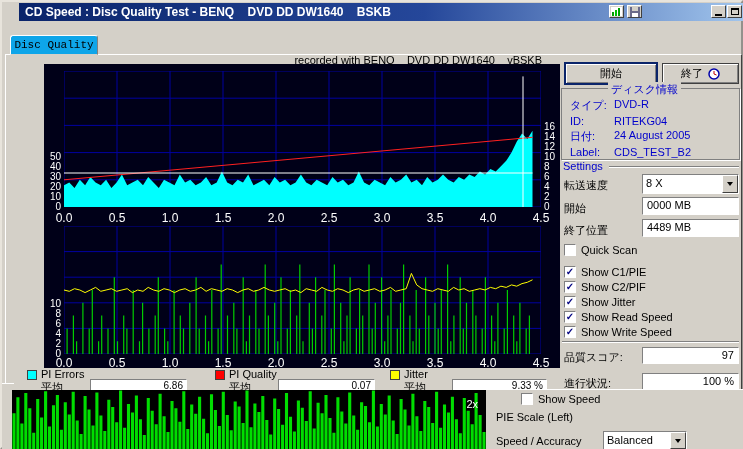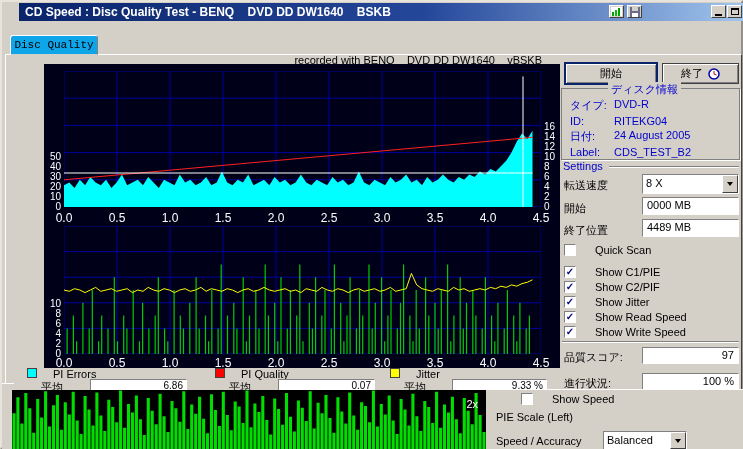--- a/index.html
+++ b/index.html
@@ -41,21 +41,21 @@
   .yticks span { height:10px; line-height:10px; }
   #yt-left  { left:0; top:2px; width:17px; height:146px; align-items:flex-end; }
   #yt-right { left:500px; top:2px; width:15px; height:146px; align-items:flex-start; }
   #yt2-left { left:0; top:157px; width:17px; height:138px; align-items:flex-end; }
   .xticks { position:absolute; left:8px; width:501px; display:flex; justify-content:space-between;
     color:#fff; font-size:12px; }
   .xticks span { width:24px; text-align:center; }
   #xt-1 { top:147px; }
   #xt-2 { top:292px; }
   
-  .legend-item { position:absolute; display:flex; align-items:flex-start; gap:16px; z-index:2; }
+  .legend-item { position:absolute; display:flex; align-items:flex-end; gap:4px; z-index:2; }
   .swatch { width:10px; height:10px; border:1px solid #404040; display:inline-block; }
   .avg-label { position:absolute; z-index:2; }
   .avg-field { position:absolute; height:13px; background:#fff; border:1px solid;
     border-color:#808080 #fff #fff #808080; font-size:10px; line-height:11px;
     text-align:right; padding:0 3px; z-index:2; }
   
   .btn { position:absolute; background:#d4d0c8; border:1px solid #404040;
     box-shadow:inset 1px 1px 0 #fff, inset -1px -1px 0 #808080;
     display:flex; align-items:center; justify-content:center; gap:5px;
     font-size:11px; cursor:default; z-index:2; }
@@ -72,21 +72,21 @@
   .field { position:absolute; background:#fff; border:1px solid;
     border-color:#808080 #fff #fff #808080; padding:0 4px; line-height:15px; z-index:2; }
   .field.num { text-align:right; }
   .combo { position:absolute; background:#fff; border:1px solid;
     border-color:#808080 #fff #fff #808080; display:flex; z-index:2; }
   .combo-val { flex:1; padding:0 3px; line-height:17px; overflow:hidden; white-space:nowrap; }
   .combo-btn { width:16px; background:#d4d0c8; border:1px solid;
     border-color:#fff #404040 #404040 #fff; display:flex; align-items:center; justify-content:center; }
   .arrow-down { width:0; height:0; border-left:3px solid transparent;
     border-right:3px solid transparent; border-top:4px solid #000; }
-  .cbrow { display:flex; align-items:center; gap:19px; height:13px; }
+  .cbrow { display:flex; align-items:center; gap:5px; height:13px; }
   .cbbox { width:12px; height:12px; background:#fff; border:1px solid;
     border-color:#808080 #fff #fff #808080; font-size:10px; line-height:10px;
     text-align:center; color:#000080; font-weight:bold; flex:0 0 12px; }
   
   .ovl-edge { position:absolute; left:0; top:381px; width:12px; height:68px; background:#d4d0c8;
     border-top:1px solid #fff; z-index:5; }
   .ovl-chart { position:absolute; left:10px; top:388px; width:474px; height:61px; background:#000;
     z-index:5; }
   .speed-marker { position:absolute; right:8px; top:8px; color:#fff; z-index:6; }
   .ovl-panel { position:absolute; left:484px; top:387px; width:259px; height:62px;

